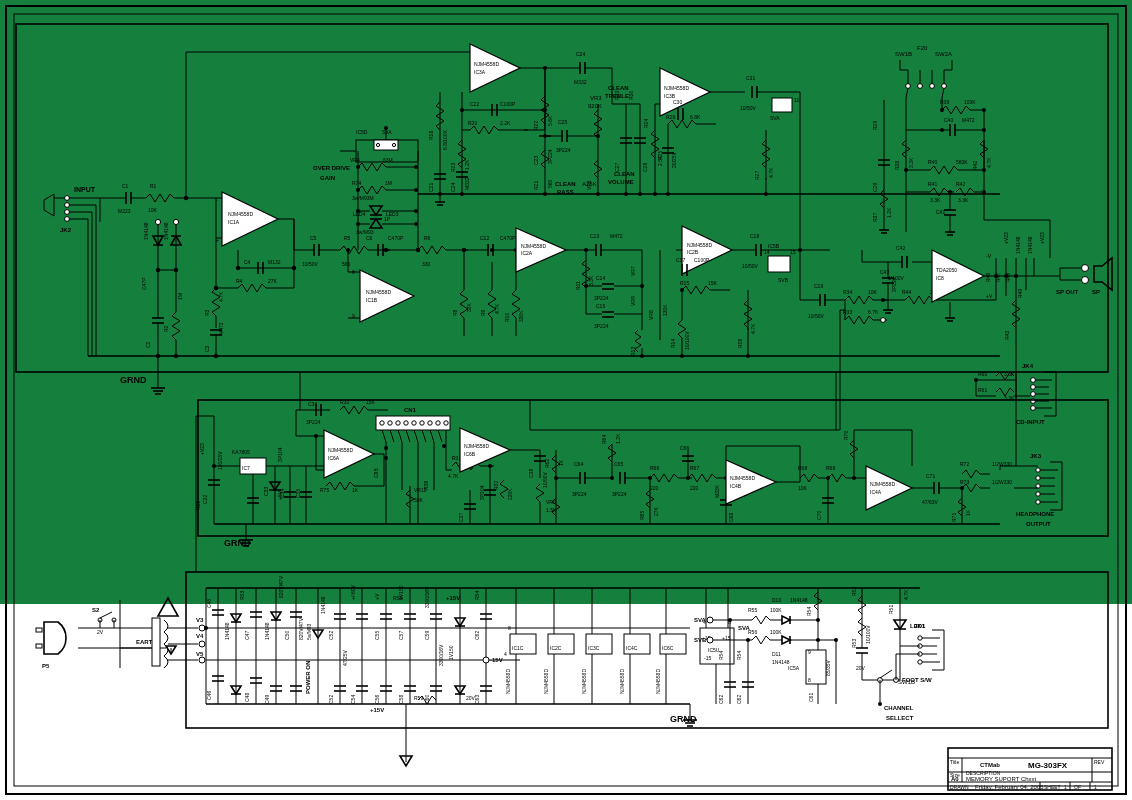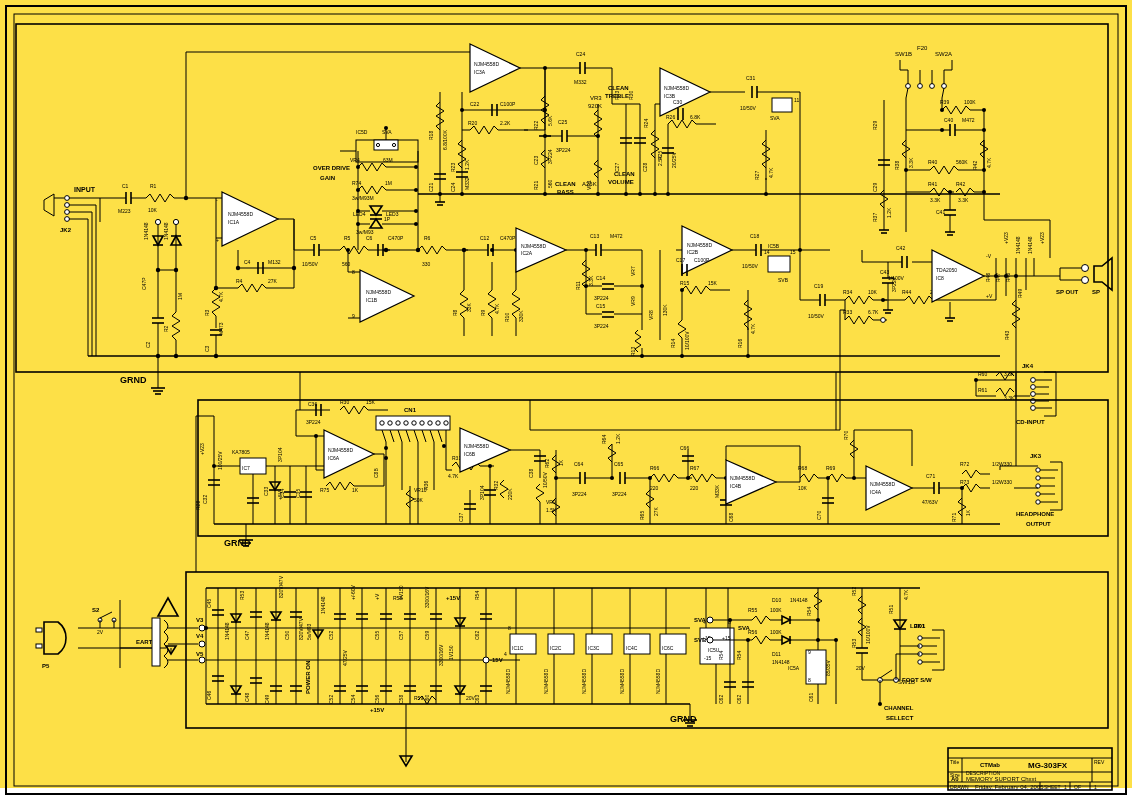--- a/index.html
+++ b/index.html
@@ -1,17 +1,17 @@
 <!DOCTYPE html>
 <html><head>
 <meta charset="utf-8">
 <style>
   html,body{margin:0;padding:0;background:#ffffff;}
   body{width:1132px;height:800px;overflow:hidden;font-family:"Liberation Sans",sans-serif;}
-  #sheet{position:relative;width:1132px;height:788px;background:#fde047;}
+  #sheet{position:relative;width:1132px;height:604px;background:#15803d;}
   svg{display:block;}
   text{font-family:"Liberation Sans",sans-serif;fill:#000;}
   .lbl{font-size:5px;}
   .lbl6{font-size:6px;}
   .lbl7{font-size:7px;}
   .lbl8{font-size:8px;}
   .lbl9{font-size:9px;font-weight:bold;}
   .b{font-weight:bold;}
   .w{stroke:#000;fill:none;stroke-width:1;}
   .w2{stroke:#000;fill:none;stroke-width:1.6;}

